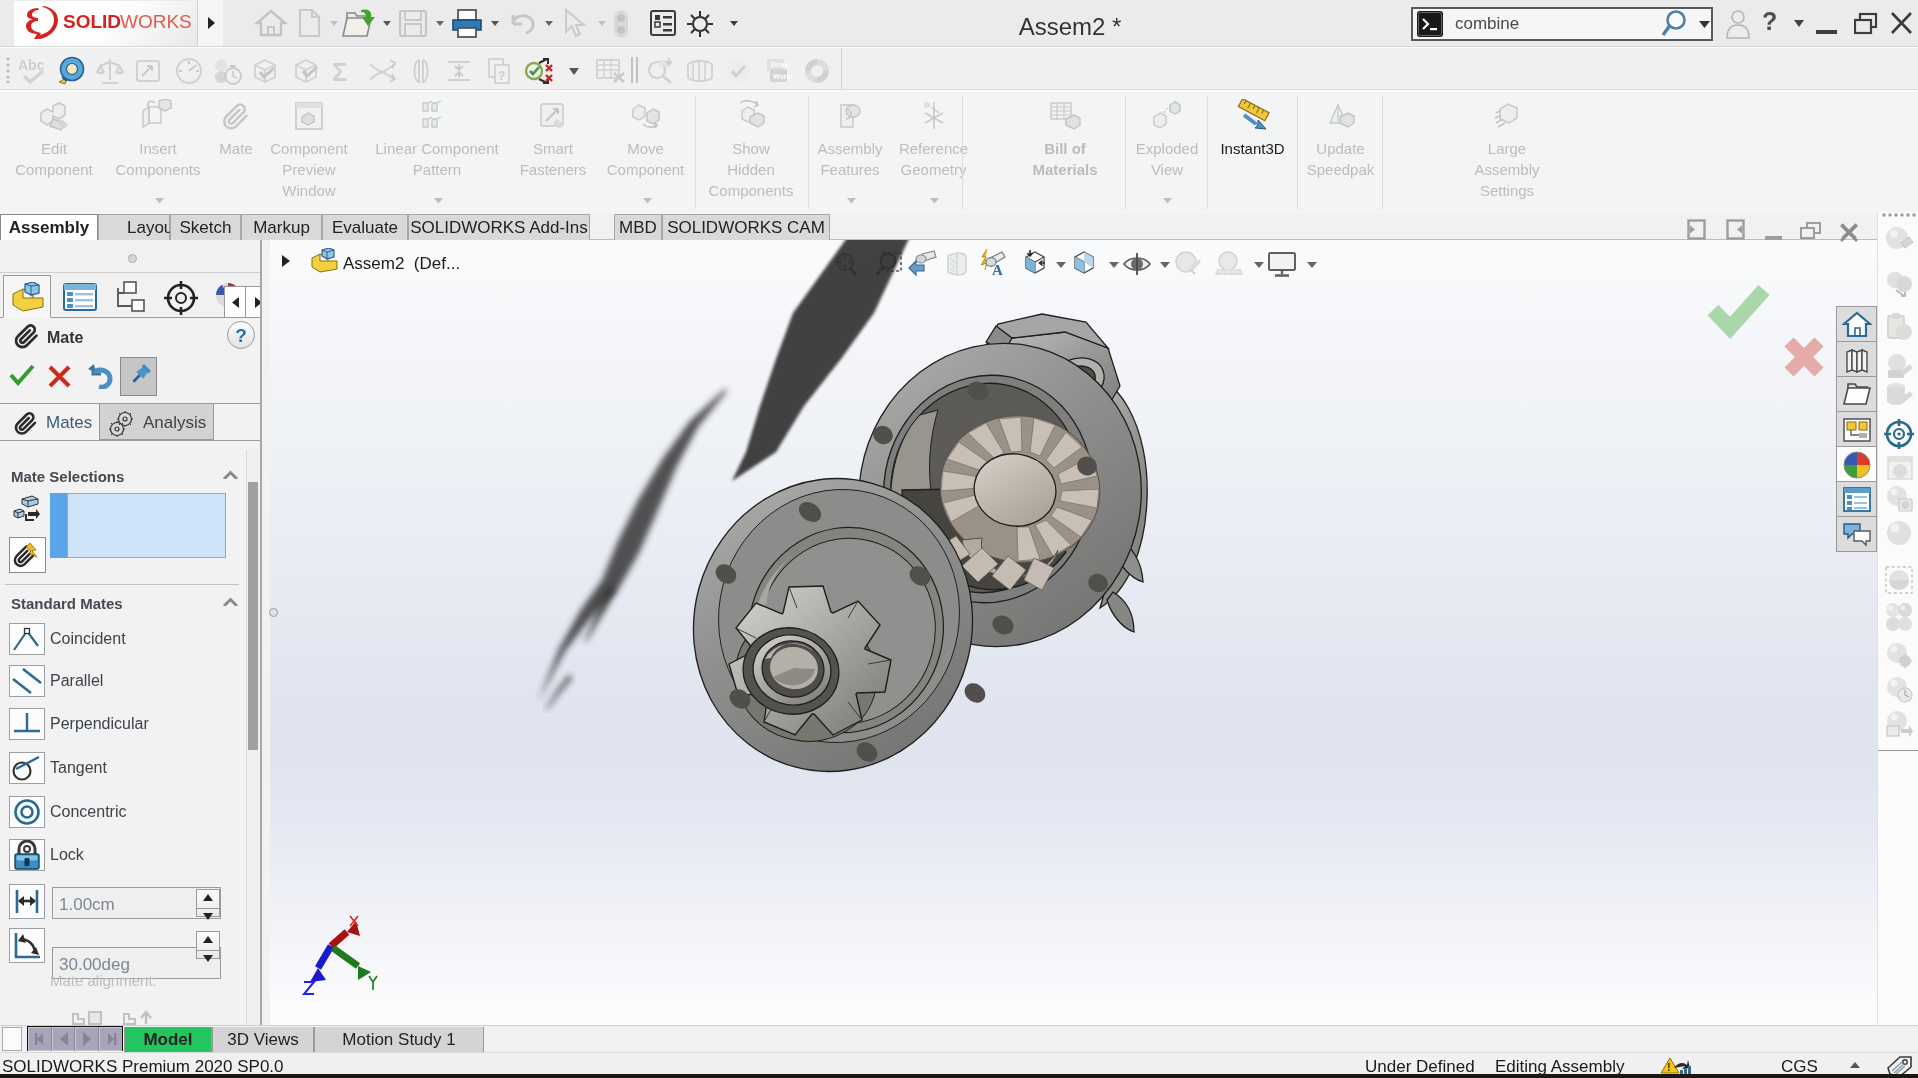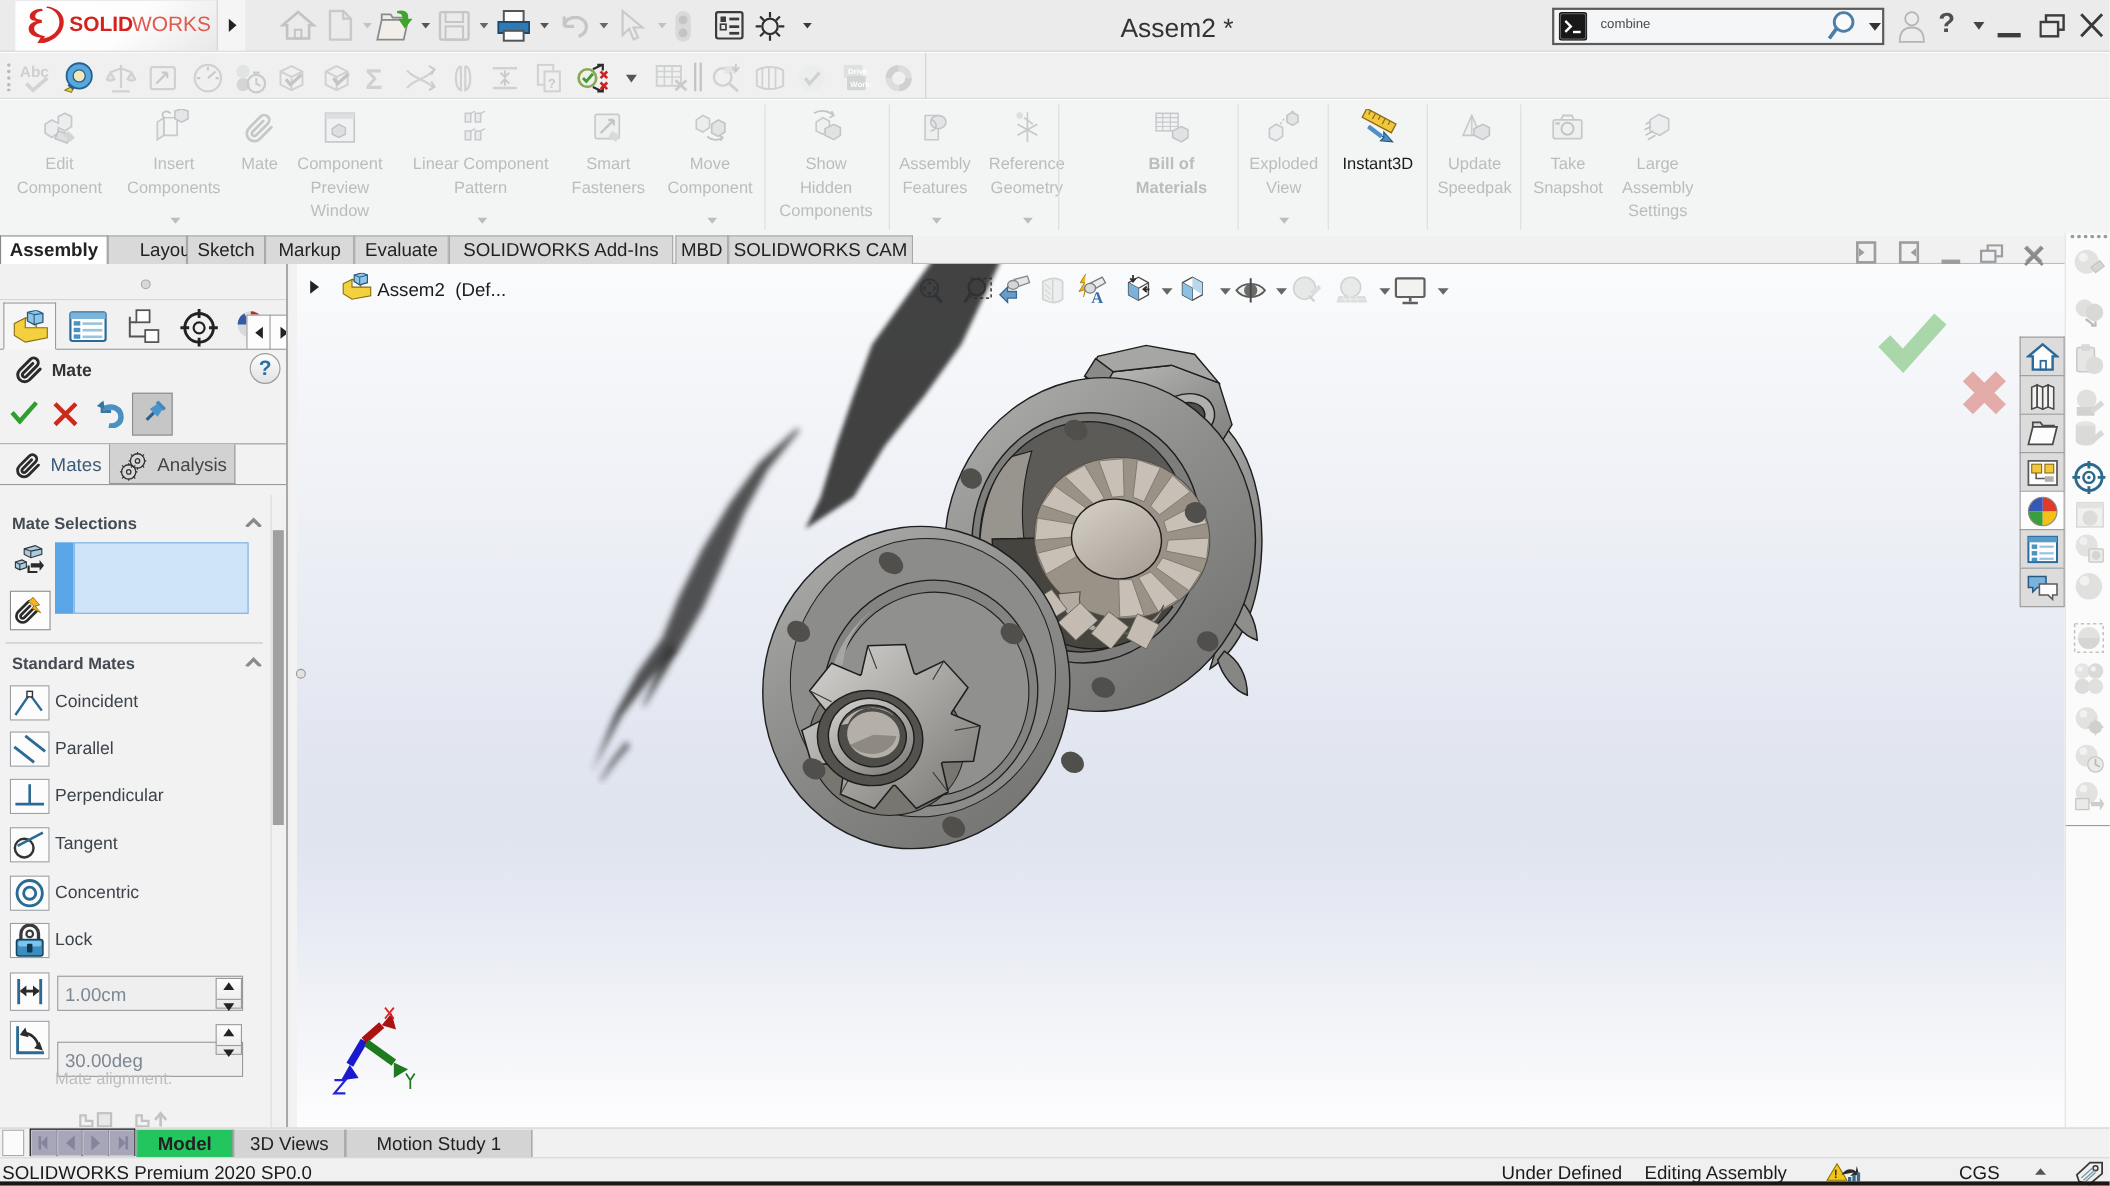--- a/index.html
+++ b/index.html
@@ -7,21 +7,21 @@
 body { font-family:"Liberation Sans", sans-serif; position:relative; background:#fff; }
 .abs { position:absolute; }
 
 
 #titlebar { left:0; top:0; width:1918px; height:47px; background:#ebebeb; border-bottom:1px solid #d5d5d5; }
 #logo { left:14px; top:1px; width:183px; height:45px; background:linear-gradient(135deg,#ffffff 0%,#fdfdfd 55%,#e8e8e8 100%); }
 #logoarrow { left:197px; top:0; width:26px; height:46px; background:#f5f5f5; border-left:1px solid #cfcfcf; }
 .ticon { position:absolute; top:8px; }
 #apptitle { left:940px; top:13px; width:260px; text-align:center; font-size:24px; color:#333; }
 #searchbox { left:1411px; top:7px; width:302px; height:34px; background:#f4f6f8; border:2px solid #5a5a5a; }
-#searchtext { left:1455px; top:14px; font-size:12px; color:#4a4a4a; }
+#searchtext { left:1455px; top:14px; font-size:17px; color:#4a4a4a; }
 
 
 #toolbar2 { left:0; top:48px; width:1918px; height:42px; background:#f0f0f0; border-bottom:1px solid #d9d9d9; }
 
 
 #ribbon { left:0; top:91px; width:1918px; height:123px; background:#f3f4f4; }
 .rbtn { position:absolute; top:0; height:123px; text-align:center; color:#bcbcbc; font-size:15px; }
 .rbtn .ric { margin:8px auto 2px auto; width:34px; height:34px; }
 .rbtn .rlabel { line-height:21px; }
 .rbtn.enabled { color:#1a1a1a; }
@@ -409,44 +409,35 @@
   <div class="rsep" style="left:1297px;"></div>
   <div class="rbtn" style="left:1298px; width:85px;">
     <svg class="ric" viewBox="0 0 34 34">
         <path d="M6 24 L14 6 L22 24 Z" fill="#eef0f0" stroke="#c7c9cb" stroke-width="1.5"></path>
         <path d="M14 6 L14 24" stroke="#c7c9cb" stroke-width="1.2"></path>
         <path d="M16 18 L24 14 L30 17 L30 24 L24 28 L16 24 Z" fill="#e0e2e3" stroke="#c2c4c6" stroke-width="1.4"></path>
       </svg>
     <div class="rlabel">Update<br>Speedpak</div>
   </div>
   <div class="rsep" style="left:1382px;"></div>
-  <div class="rbtn" style="left:1383px; width:85px;">
-    <svg class="ric" viewBox="0 0 34 34">
-        <rect x="3" y="10" width="26" height="17" rx="2" fill="#eef0f0" stroke="#c7c9cb" stroke-width="1.6"></rect>
-        <path d="M10 10 L12 6 L20 6 L22 10" fill="none" stroke="#c7c9cb" stroke-width="1.6"></path>
-        <circle cx="16" cy="18" r="5.5" fill="none" stroke="#c2c4c6" stroke-width="1.8"></circle>
-        <rect x="5" y="12" width="4" height="2.4" fill="#c9cbcd"></rect>
-      </svg>
-    <div class="rlabel">Take<br>Snapshot</div>
-  </div>
   <div class="rbtn" style="left:1462px; width:90px;">
     <svg class="ric" viewBox="0 0 34 34">
         <path d="M10 10 L18 5 L27 9 L27 19 L19 24 L10 20 Z" fill="#ecedee" stroke="#c7c9cb" stroke-width="1.5"></path>
         <path d="M6 14 L10 12 M5 19 L11 16 M6 24 L13 20 M8 28 L15 24" stroke="#c2c4c6" stroke-width="1.5"></path>
       </svg>
     <div class="rlabel">Large<br>Assembly<br>Settings</div>
   </div>
 </div>
 <div id="tabrow" class="abs">
   <div class="cmtab active" style="left:0px; width:98px;">Assembly</div>
   <div class="cmtab" style="left:98px; width:72px;padding-left:28px;">Layout</div>
   <div class="cmtab" style="left:170px; width:71px;">Sketch</div>
   <div class="cmtab" style="left:241px; width:81px;">Markup</div>
   <div class="cmtab" style="left:322px; width:86px;">Evaluate</div>
-  <div class="cmtab" style="left:408px; width:204px;">SOLIDWORKS Add-Ins</div>
+  <div class="cmtab" style="left:408px; width:182px;">SOLIDWORKS Add-Ins</div>
   <div class="cmtab" style="left:614px; width:48px;">MBD</div>
   <div class="cmtab" style="left:662px; width:168px;">SOLIDWORKS CAM</div>
   <svg class="abs" style="left:1687px; top:5px" width="20" height="21" viewBox="0 0 20 21">
       <rect x="1.5" y="1.5" width="16" height="18" fill="none" stroke="#9d9d9d" stroke-width="2.4"></rect>
       <path d="M8 10.5 L3 6.5 L3 14.5 Z" fill="#9d9d9d"></path>
     </svg>
   <svg class="abs" style="left:1725px; top:5px" width="20" height="21" viewBox="0 0 20 21">
       <rect x="2.5" y="1.5" width="16" height="18" fill="none" stroke="#9d9d9d" stroke-width="2.4"></rect>
       <path d="M12 10.5 L17 6.5 L17 14.5 Z" fill="#9d9d9d"></path>
     </svg>

